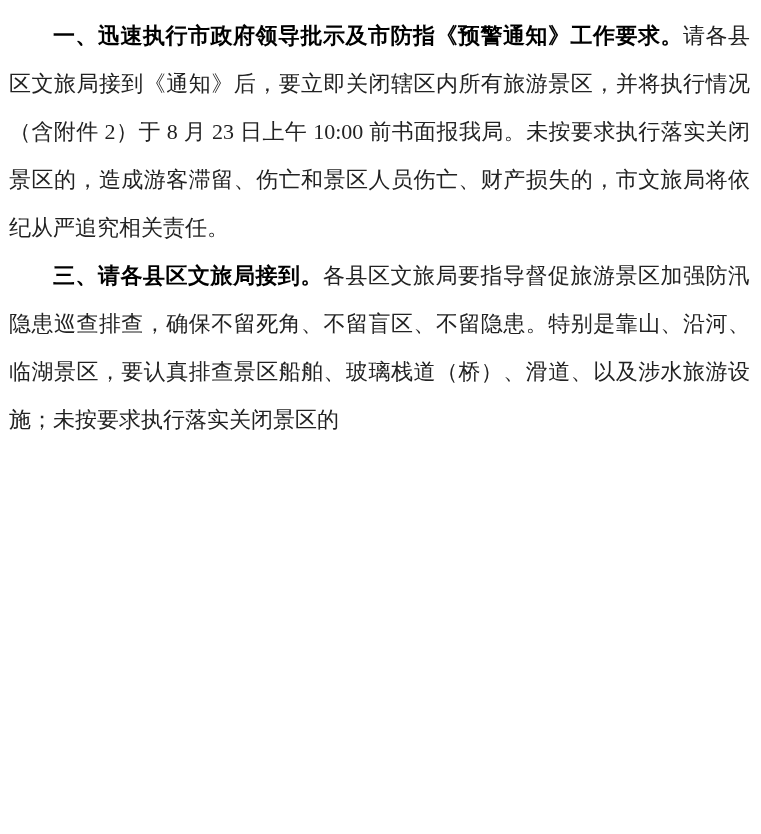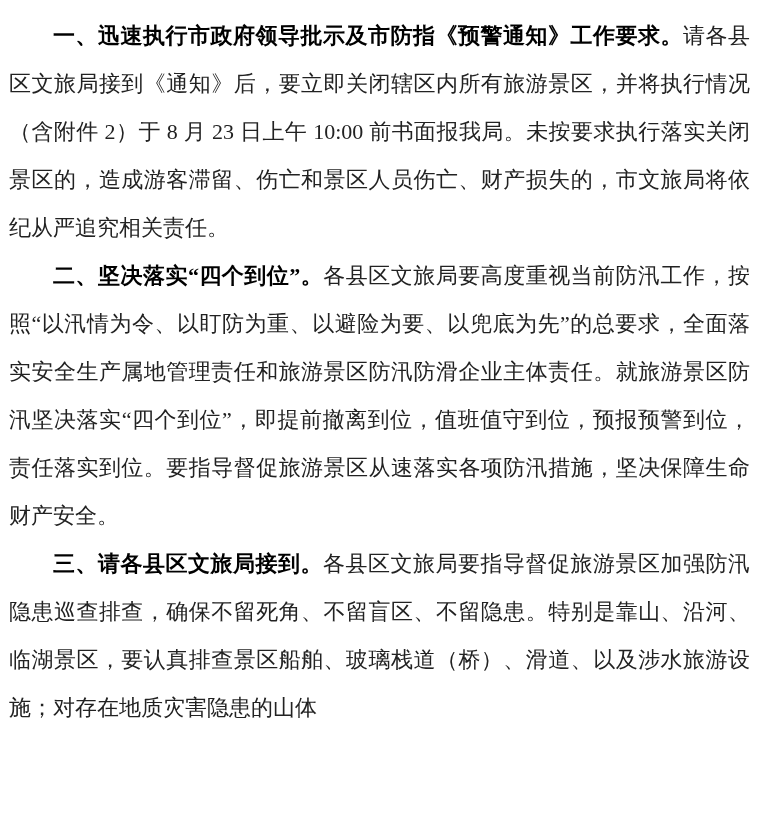--- a/index.html
+++ b/index.html
@@ -40,17 +40,16 @@
     font-weight: normal;
   }
 </style>
 </head>
 <body>
 
 <div class="page">
 
   <p class="para"><span class="para-heading">一、迅速执行市政府领导批示及市防指《预警通知》工作要求。</span><span class="para-body">请各县区文旅局接到《通知》后，要立即关闭辖区内所有旅游景区，并将执行情况（含附件 2）于 8 月 23 日上午 10:00 前书面报我局。未按要求执行落实关闭景区的，造成游客滞留、伤亡和景区人员伤亡、财产损失的，市文旅局将依纪从严追究相关责任。</span></p>
 
-  <p class="para"><span class="para-heading">二、坚决落实“四个到位”。</span><span class="para-body">各县区文旅局要高度重视当前防汛工作，按照“以汛情为令、以盯防为重、以避险为要、以兜底为先”的总要求，全面落实安全生产属地管理责任和旅游景区防汛防滑企业主体责任。就旅游景区防汛坚决落实“四个到位”，即提前撤离到位，值班值守到位，预报预警到位，责任落实到位。要指导督促旅游景区从速落实各项防汛措施，坚决保障生命财产安全。</span></p>
 
-  <p class="para"><span class="para-heading">三、请各县区文旅局接到。</span><span class="para-body">各县区文旅局要指导督促旅游景区加强防汛隐患巡查排查，确保不留死角、不留盲区、不留隐患。特别是靠山、沿河、临湖景区，要认真排查景区船舶、玻璃栈道（桥）、滑道、以及涉水旅游设施；对存在地质灾害隐患的山体</span></p>
+  <p class="para"><span class="para-heading">三、请各县区文旅局接到。</span><span class="para-body">各县区文旅局要指导督促旅游景区加强防汛隐患巡查排查，确保不留死角、不留盲区、不留隐患。特别是靠山、沿河、临湖景区，要认真排查景区船舶、玻璃栈道（桥）、滑道、以及涉水旅游设施；未按要求执行落实关闭景区的</span></p>
 
 </div>
 
 </body></html>

